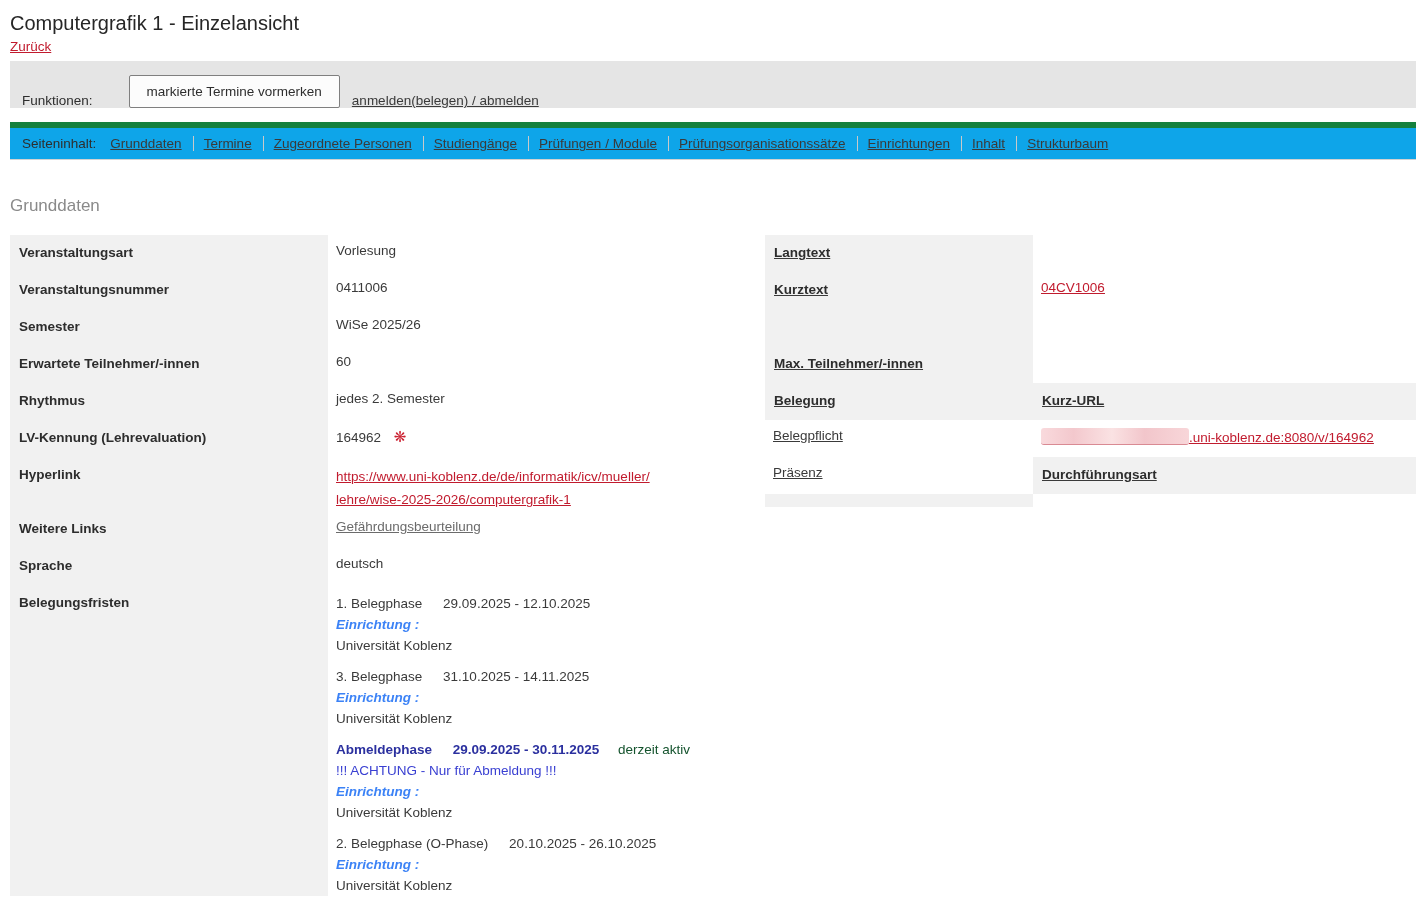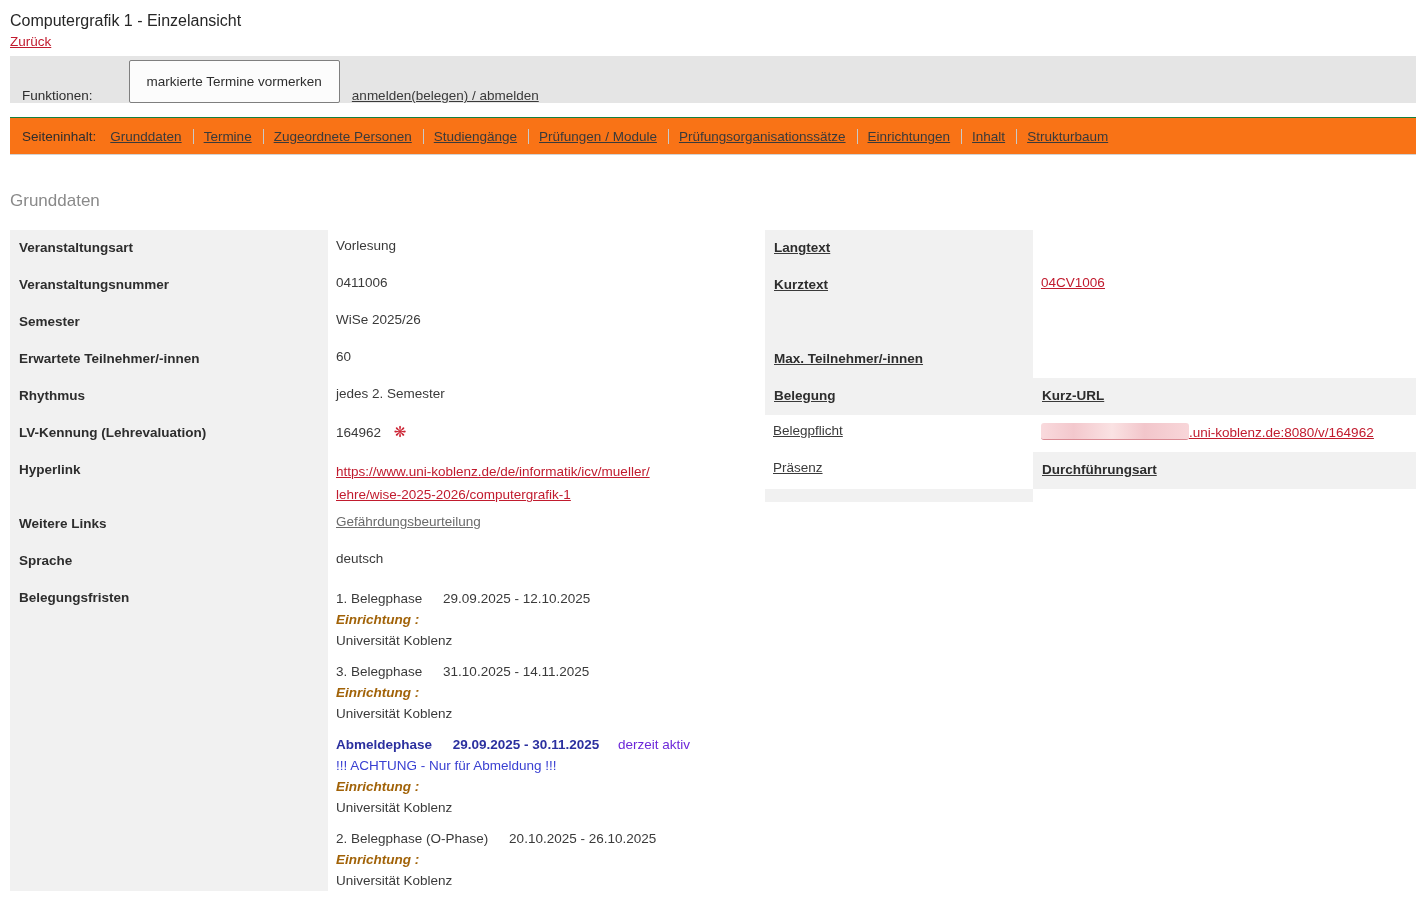--- a/index.html
+++ b/index.html
@@ -8,47 +8,47 @@
     width: 1416px; height: 914px; overflow: hidden;
     background: #ffffff;
     font-family: "Liberation Sans", sans-serif;
     font-size: 13.5px; color: #3a3a3a;
   }
   a { cursor: pointer; }
 
   
   .page-title {
     margin: 12px 0 2px 10px;
-    font-size: 16px; font-weight: 400; color: #262626;
+    font-size: 20px; font-weight: 400; color: #262626;
   }
   .back-link {
     display: inline-block; margin: 2px 0 0 10px;
     color: #c11b2e; text-decoration: underline;
   }
 
   
   .func-bar {
     margin: 7px 0 0 10px; height: 47px;
     background: #e5e5e5;
     display: flex; align-items: flex-end;
   }
   .func-label { margin-left: 12px; color: #2e2e2e; }
   .func-button {
-    margin-left: 36px; height: 43px; padding: 0 17px;
+    margin-left: 36px; height: 33px; padding: 0 17px;
     background: #fcfcfc; border: 1px solid #7f7f7f; border-radius: 2px;
     font-family: "Liberation Sans", sans-serif; font-size: 13.5px; color: #2e2e2e;
     cursor: pointer;
   }
   .func-link { margin-left: 12px; color: #3a3a3a; text-decoration: underline; }
 
   
   .page-nav {
     margin: 14px 0 0 10px; height: 38px;
-    border-top: 1px solid #15803d; border-bottom: 1px solid #d2d2d2;
-    background: #f97316;
+    border-top: 6px solid #15803d; border-bottom: 1px solid #d2d2d2;
+    background: #0ea5e9;
     display: flex; align-items: center;
   }
   .nav-label { margin: 0 4px 0 12px; color: #2e2e2e; }
   .page-nav a {
     color: #3a3a3a; text-decoration: underline;
     margin-left: 10px; padding-right: 11px;
     border-right: 1px solid #c9c9c9;
   }
   .page-nav a:last-child { border-right: none; }
 
@@ -76,25 +76,25 @@
   .red-link  { color: #c11b2e; text-decoration: underline; }
   .gray-link { color: #6b6b6b; text-decoration: underline; }
   .block-link span { display: block; line-height: 23px; }
 
   .lv-star { color: #cc2333; font-size: 15px; margin-left: 9px; }
 
   
   .phase div { line-height: 21px; }
   .phase + .phase { margin-top: 10px; }
   .phase-dates  { margin-left: 17px; }
-  .phase-status { margin-left: 15px; color: #6d28d9; }
+  .phase-status { margin-left: 15px; color: #14532d; }
   .phase.active .phase-name,
   .phase.active .phase-dates { color: #2b309f; font-weight: 700; }
   .phase-note { color: #3a40d2; }
-  .einr-label { font-weight: 700; font-style: italic; color: #a16207; }
+  .einr-label { font-weight: 700; font-style: italic; color: #3b82f6; }
 
   
   .redacted {
     display: inline-block; width: 148px; height: 17px;
     vertical-align: -3px; border-radius: 3px;
     background: linear-gradient(90deg,#f9dadd 0%,#f3c8cd 22%,#fae2e3 48%,#f2c6cb 70%,#f8d6d9 100%);
     border-bottom: 1px solid #d98a93;
   }
 </style>
 </head>

